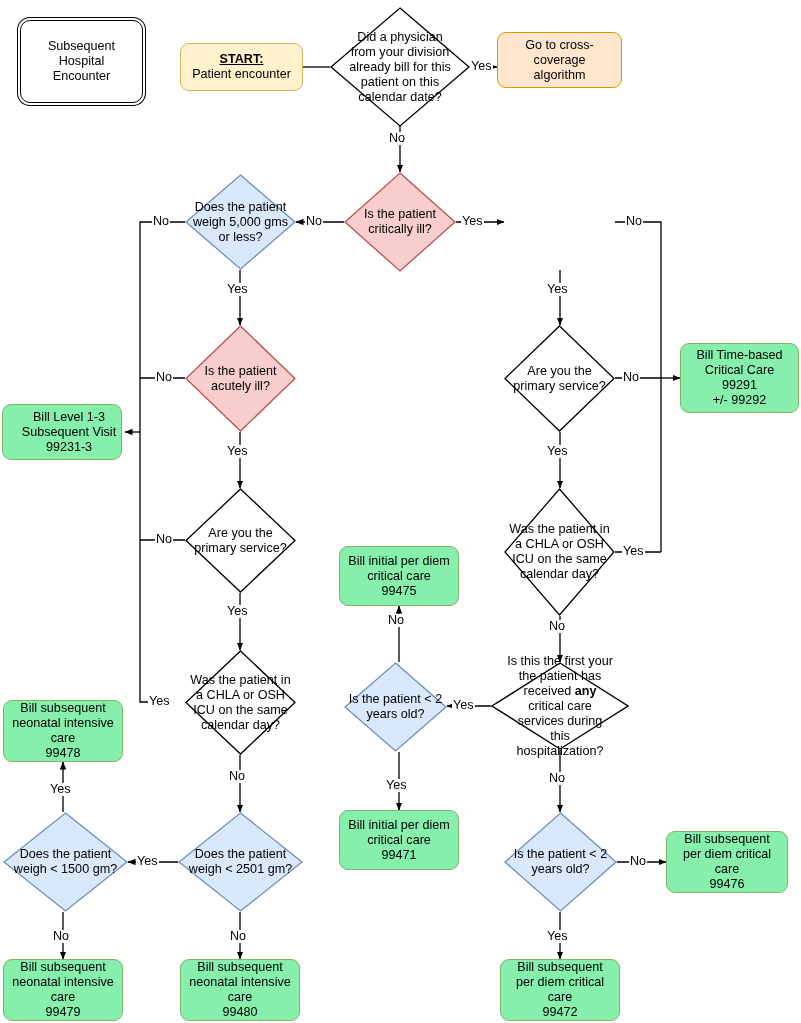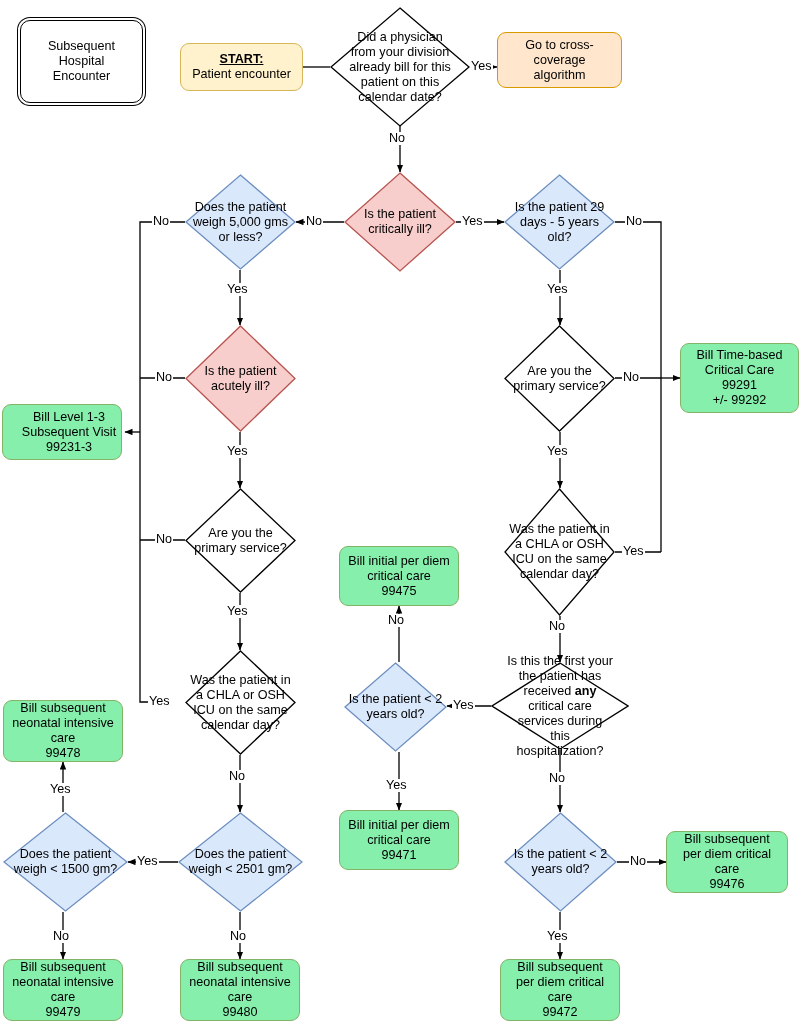--- a/index.html
+++ b/index.html
@@ -209,28 +209,20 @@
 
   <div class="node diamond" style="left:185px; top:174px; width:111px; height:96px;">
     <svg class="shape" viewBox="0 0 111 96" preserveAspectRatio="none">
       <polygon points="55.5,1 110,48 55.5,95 1,48" fill="#dae8fc" stroke="#6c8ebf" stroke-width="1.3"></polygon>
     </svg>
     <span class="txt">Does the patient
 weigh 5,000 gms
 or less?</span>
   </div>
 
-  <div class="node diamond" style="left:504px; top:174px; width:111px; height:96px;">
-    <svg class="shape" viewBox="0 0 111 96" preserveAspectRatio="none">
-      <polygon points="55.5,1 110,48 55.5,95 1,48" fill="#dae8fc" stroke="#6c8ebf" stroke-width="1.3"></polygon>
-    </svg>
-    <span class="txt">Is the patient 29
-days - 5 years
-old?</span>
-  </div>
 
   <div class="node diamond" style="left:185px; top:325px; width:111px; height:107px;">
     <svg class="shape" viewBox="0 0 111 107" preserveAspectRatio="none">
       <polygon points="55.5,1 110,53.5 55.5,106 1,53.5" fill="#f8cecc" stroke="#b85450" stroke-width="1.3"></polygon>
     </svg>
     <span class="txt">Is the patient
 acutely ill?</span>
   </div>
 
   <div class="node box green" style="left:2px; top:404px; width:120px; height:56px;padding-left:14px;">

